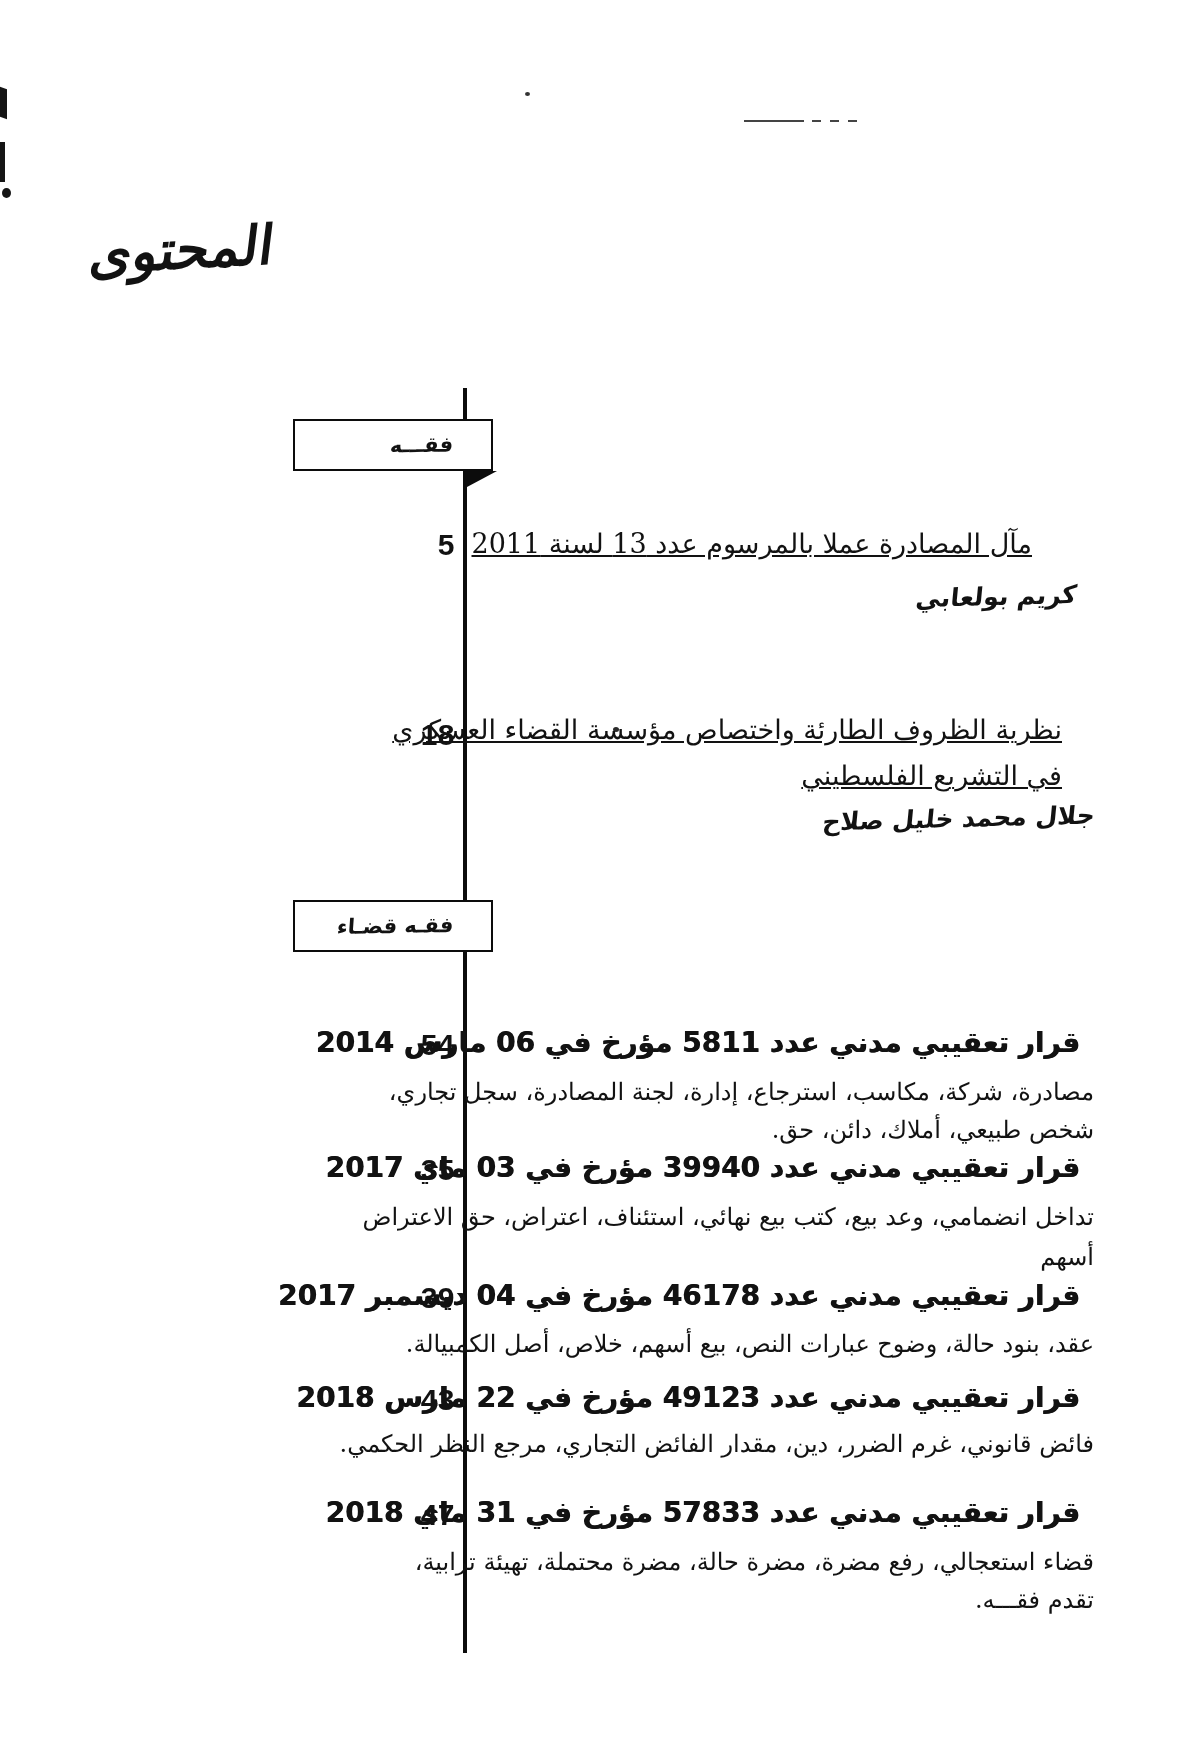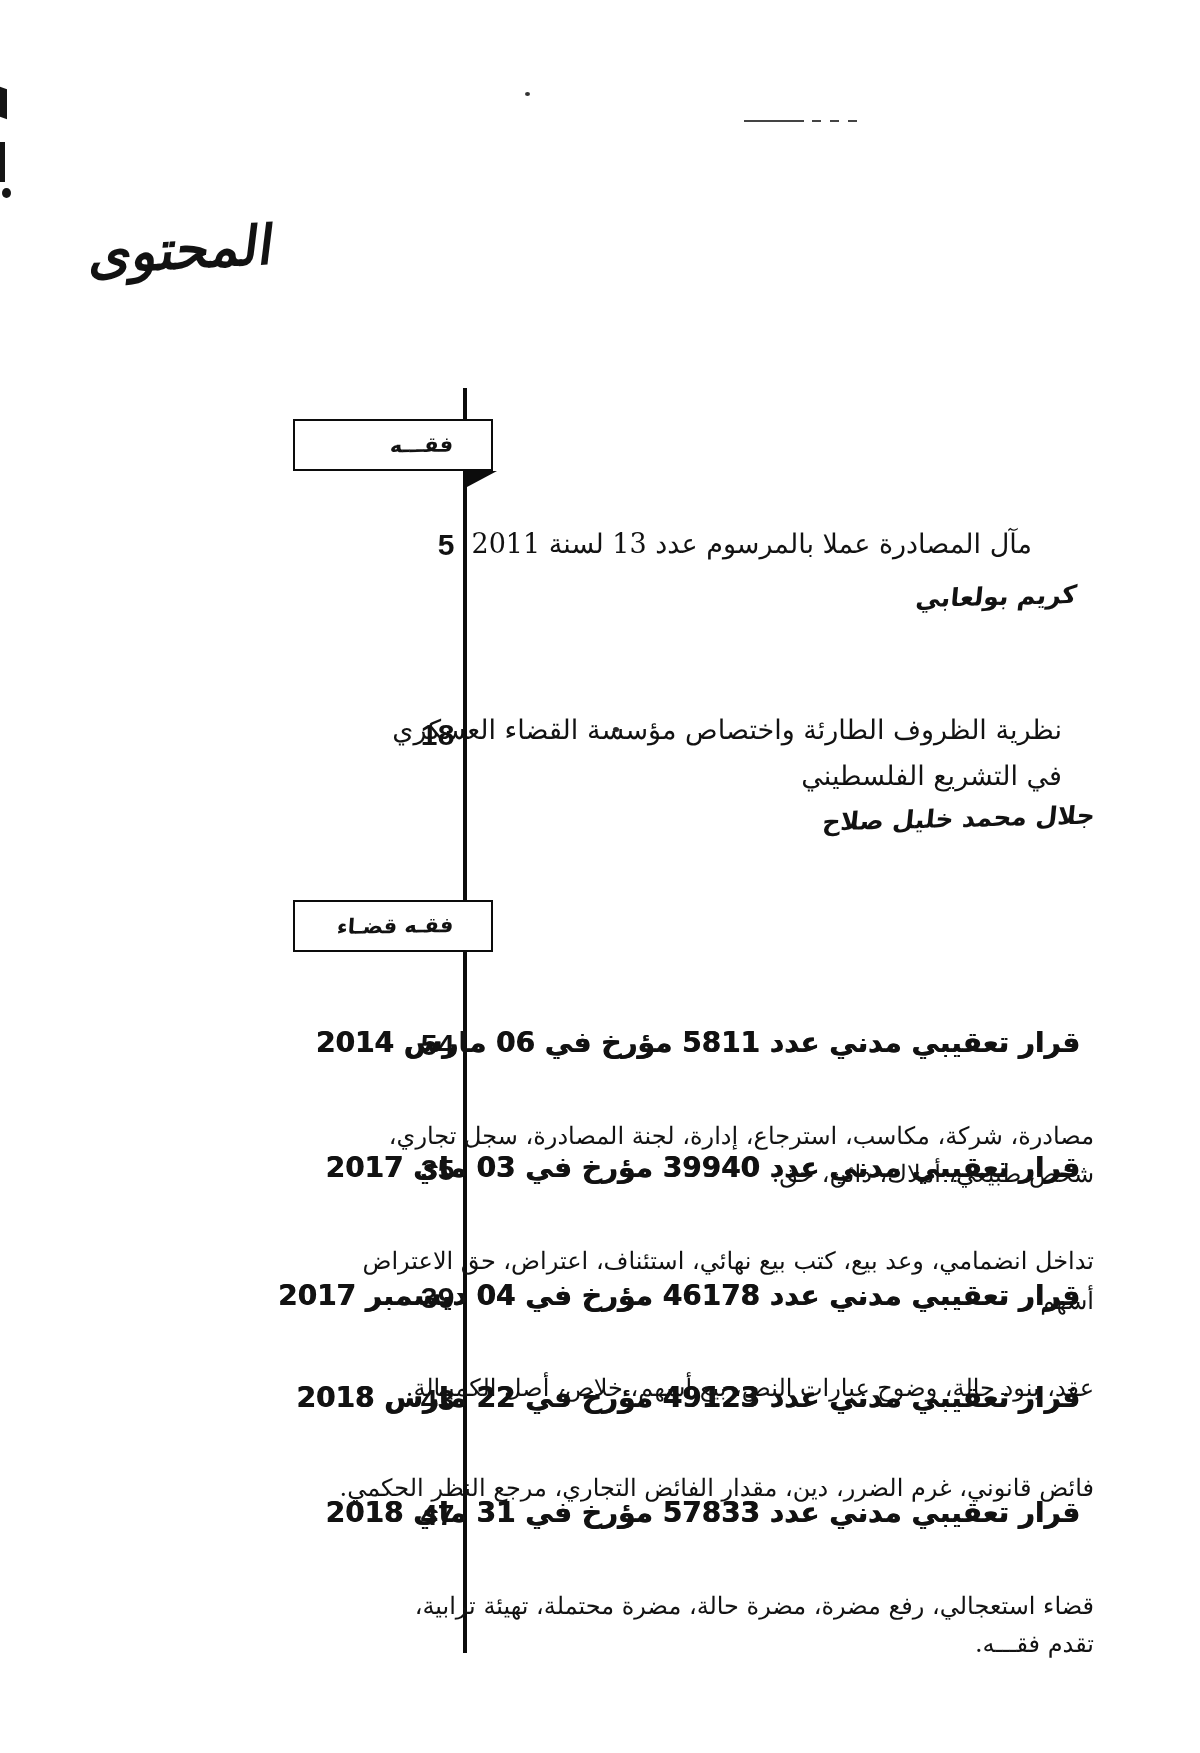--- a/index.html
+++ b/index.html
@@ -60,38 +60,38 @@
     font-family: "Liberation Sans", sans-serif;
     font-weight: 700; font-size: 30px;
     letter-spacing: 0.5px;
   }
 
   
   .art-title {
     direction: rtl; text-align: right; white-space: nowrap;
     font-family: "DejaVu Serif", serif;
     font-size: 27px;
+    text-decoration: underline;
   }
   .author {
     direction: rtl; text-align: right; white-space: nowrap;
     font-size: 25px; font-weight: 700;
     transform: skewX(-7deg) rotate(-1.5deg);
   }
 
   
   .case-title {
     direction: rtl; text-align: center; white-space: nowrap;
     font-size: 28px; font-weight: 700;
     text-shadow: 0.7px 0 0 currentColor;
   }
   .kw {
     direction: rtl; text-align: right; white-space: nowrap;
     font-family: "DejaVu Serif", serif;
     font-size: 24px;
-    margin-top: 44px;
   }
 
   
   .edge-speck { background: #151515; }
   .speck-a { left: 0; top: 88px;  width: 7px;  height: 30px; transform: skewY(20deg); }
   .speck-b { left: 0; top: 142px; width: 5px;  height: 40px; }
   .speck-c { left: 2px; top: 188px; width: 9px; height: 10px; border-radius: 50%; }
   .top-dot { left: 525px; top: 92px; width: 5px; height: 4px; background: #333; border-radius: 50%; }
   .dash-solid { left: 744px; top: 120px; width: 60px; height: 2px; background: #444; }
   .dash-broken {

